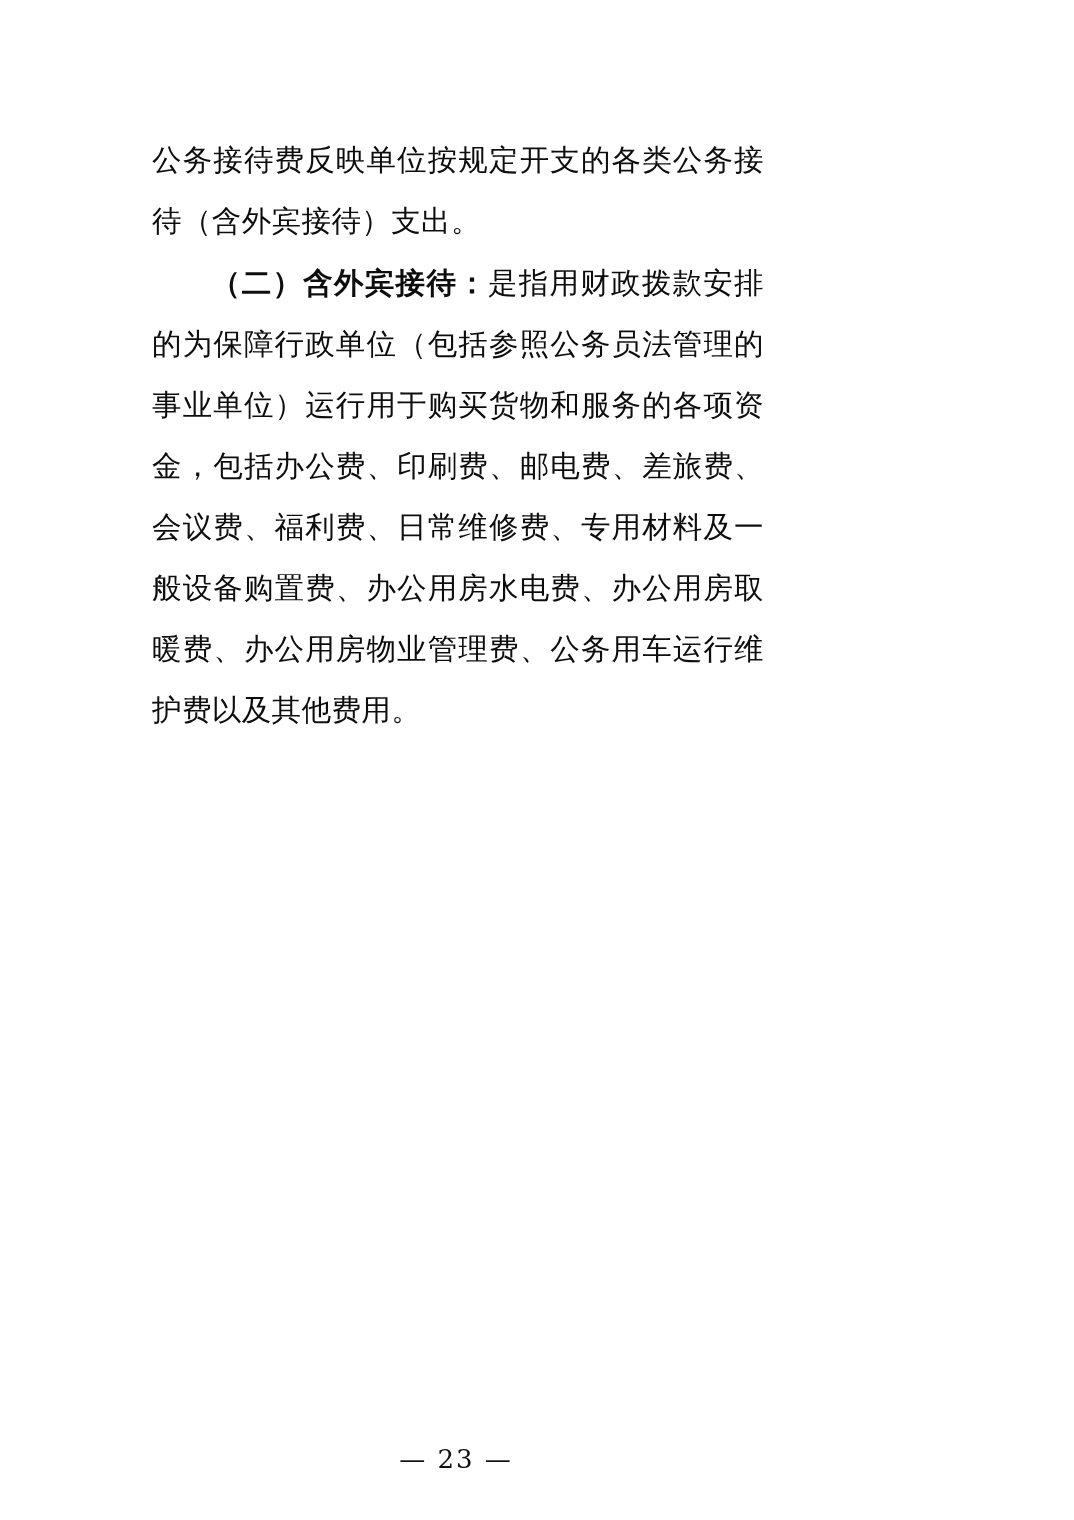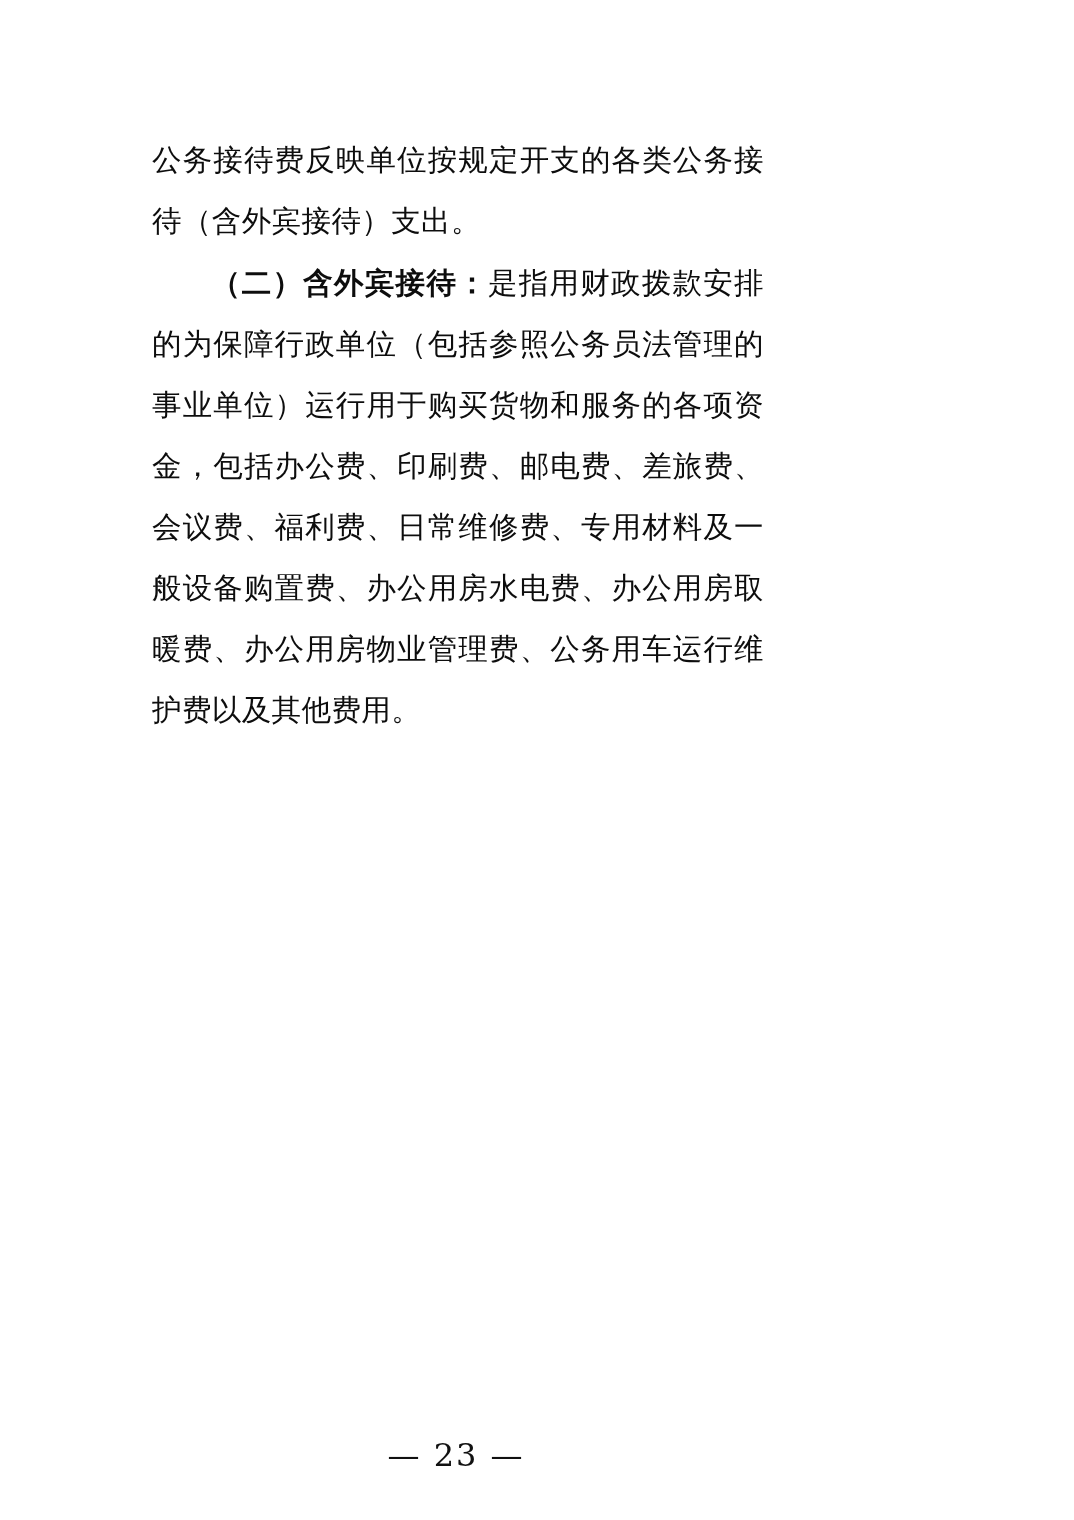--- a/index.html
+++ b/index.html
@@ -40,21 +40,21 @@
   }
   .lead {
     font-weight: bold;
   }
   .footer {
     position: absolute;
     left: 0;
     right: 0;
     bottom: 58px;
     text-align: center;
-    font-size: 32px;
+    font-size: 26px;
     font-family: "DejaVu Serif", "Liberation Serif", serif;
     letter-spacing: 2px;
     color: #111;
   }
 </style>
 </head>
 <body>
 
 <div class="page">
   <div class="doc-body">

